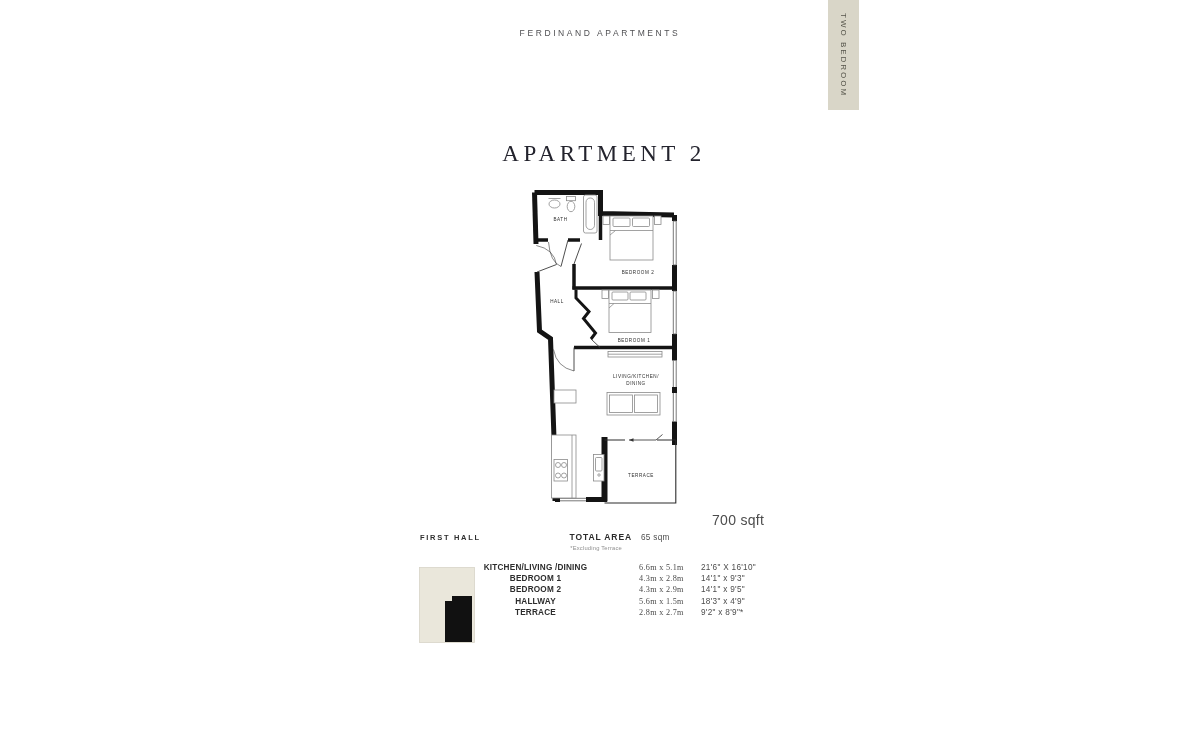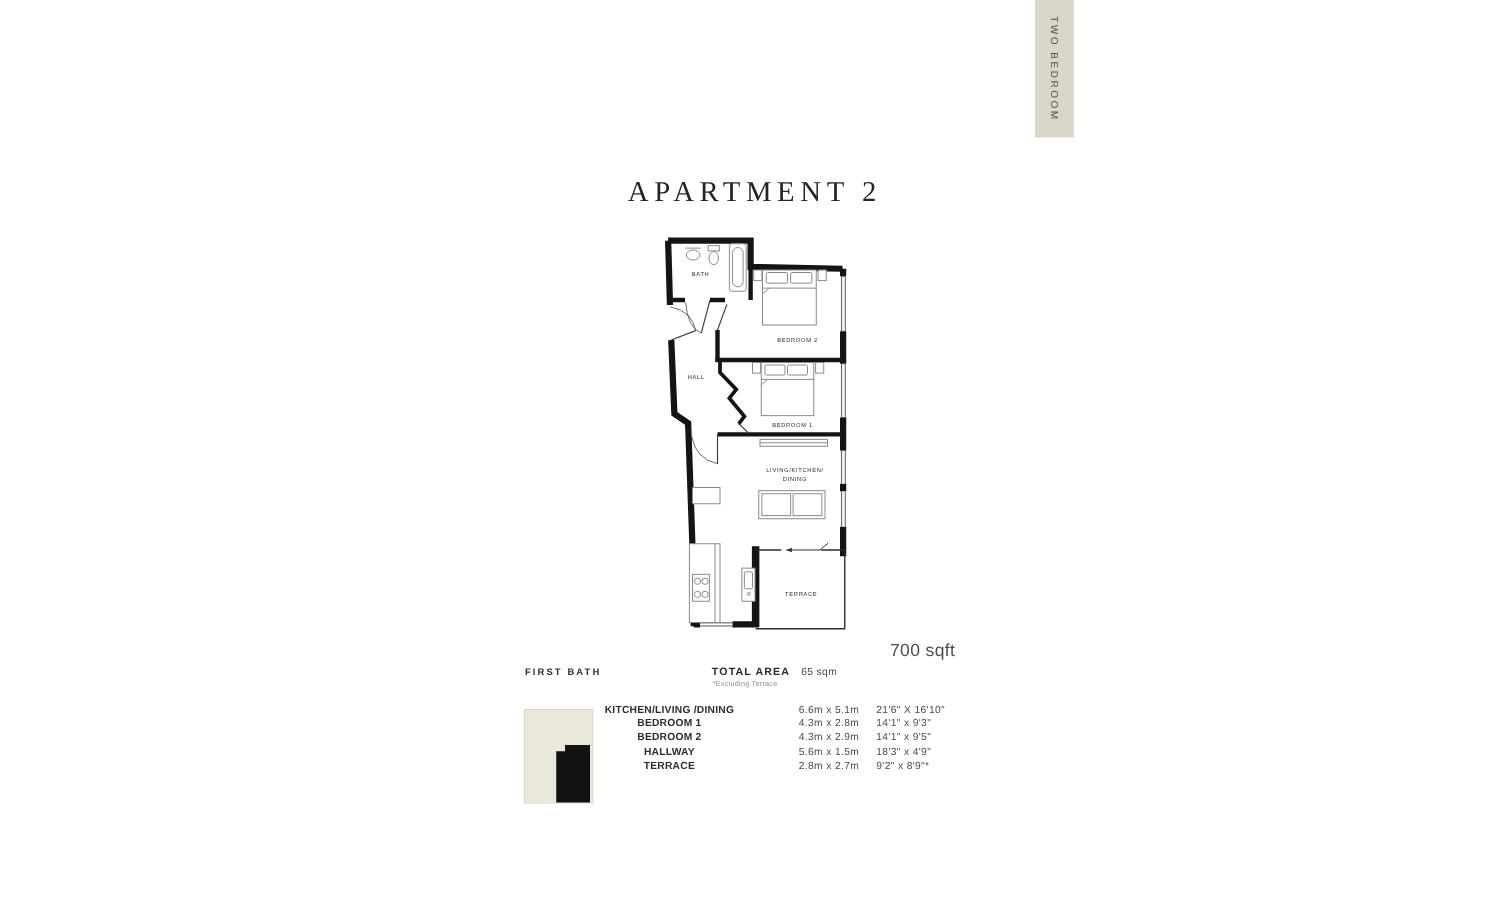--- a/index.html
+++ b/index.html
@@ -19,28 +19,29 @@
   #keyplan{position:absolute;left:419px;top:567px;width:56px;height:76px;}
   .area-label{position:absolute;left:440px;top:532px;width:192px;text-align:right;
               font-size:8.5px;font-weight:700;letter-spacing:.9px;color:#2b2b2b;}
   .area-metric{position:absolute;left:641px;top:533px;font-size:8.2px;color:#4c4c4c;letter-spacing:.3px;}
   .area-imperial{position:absolute;left:712px;top:512px;font-size:14px;color:#4c4c4c;letter-spacing:.3px;}
   .area-note{position:absolute;left:440px;top:545px;width:182px;text-align:right;
              font-size:5.8px;color:#8f8f8f;letter-spacing:.2px;}
   #dims{position:absolute;left:440px;top:563px;}
   .dim-row{display:flex;height:11.2px;align-items:baseline;}
   .dim-name{width:191px;text-align:center;font-size:8.2px;font-weight:600;color:#2d2d2d;letter-spacing:.2px;}
-  .dim-metric{width:62px;margin-left:8px;font-size:8.2px;color:#4c4c4c;letter-spacing:.3px;}
+  .dim-metric{width:62px;margin-left:8px;font-size:8.2px;color:#4c4c4c;letter-spacing:.3px;font-family:Liberation Serif, serif;}
   .dim-imp{font-size:8.2px;color:#4c4c4c;letter-spacing:.3px;}
 </style>
 </head>
 <body>
 
 <div id="page">
 
+  <div class="brand">FERDINAND APARTMENTS</div>
 
   <div class="tab">TWO BEDROOM</div>
 
   <div class="title">APARTMENT 2</div>
 
   <div id="plan-wrap">
     <svg width="150" height="322" viewBox="0 0 150 322">
 
       <g stroke="#141414" fill="none">
         <path d="M4.5,4.5 L70.5,4.5 L70.5,25.5 L144,27" stroke-width="5"></path>
@@ -133,21 +134,21 @@
         <text class="plan-label" x="108" y="85.5">BEDROOM 2</text>
         <text class="plan-label" x="27" y="115">HALL</text>
         <text class="plan-label" x="104" y="153.5">BEDROOM 1</text>
         <text class="plan-label" x="106" y="189.5">LIVING/KITCHEN/</text>
         <text class="plan-label" x="106" y="196.5">DINING</text>
         <text class="plan-label" x="111" y="289">TERRACE</text>
       </g>
     </svg>
   </div>
 
-  <div class="first-floor">FIRST BATH</div>
+  <div class="first-floor">FIRST HALL</div>
 
   <svg id="keyplan" viewBox="0 0 56 76">
     <rect x="0.5" y="0.5" width="55" height="75" fill="#eae7db" stroke="#d7d4c8" stroke-width="0.8"></rect>
     <polygon points="26,34 33,34 33,29 53,29 53,75 26,75" fill="#111111"></polygon>
   </svg>
 
   <div class="area-label">TOTAL AREA</div>
   <div class="area-metric">65 sqm</div>
   <div class="area-imperial">700 sqft</div>
   <div class="area-note">*Excluding Terrace</div>

